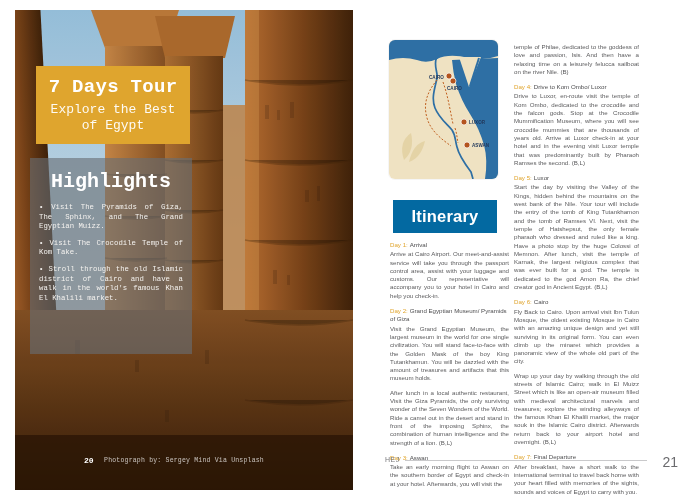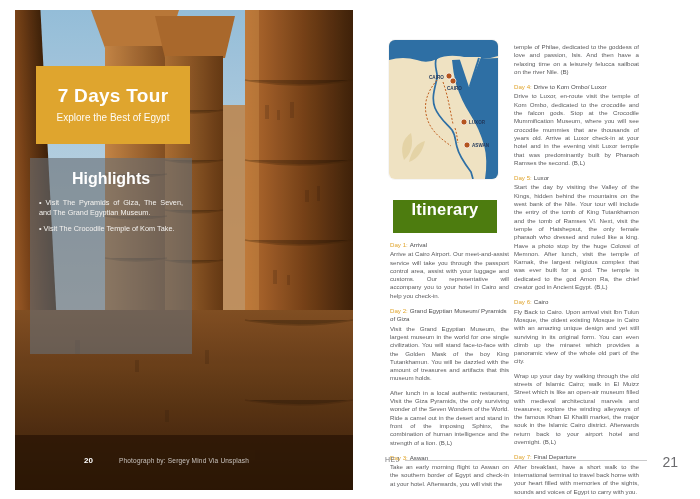--- a/index.html
+++ b/index.html
@@ -1,43 +1,43 @@
 <!DOCTYPE html>
 <html><head>
 <meta charset="utf-8">
 <style>
   html,body{margin:0;padding:0;background:#ffffff;}
   .canvas{position:relative;width:700px;height:499px;background:#ffffff;overflow:hidden;
           font-family:"Liberation Sans",sans-serif;}
 
   
-  .photo-page{position:absolute;left:15px;top:10px;width:338px;height:480px;overflow:hidden;background:#6e4523;}
+  .photo-page{position:absolute;left:15px;top:10px;width:338px;height:480px;overflow:hidden;background:#6e4523;font-family:Liberation Mono, monospace;}
   .photo-page svg{display:block;}
 
   .title-badge{position:absolute;left:21px;top:56px;width:154px;height:78px;background:#dfa52e;
                display:flex;flex-direction:column;align-items:center;justify-content:center;text-align:center;}
   .badge-title{color:#ffffff;font-weight:bold;font-size:19px;line-height:21px;letter-spacing:.3px;}
-  .badge-subtitle{color:rgba(255,255,255,.95);font-size:10px;line-height:15.5px;margin-top:4px;width:130px;}
+  .badge-subtitle{color:rgba(255,255,255,.95);font-size:13px;line-height:15.5px;margin-top:4px;width:130px;}
 
   .highlights-panel{position:absolute;left:15px;top:148px;width:162px;height:196px;
                     background:rgba(104,110,116,.62);padding:10px 9px 0 9px;box-sizing:border-box;}
-  .highlights-heading{color:#ffffff;font-weight:bold;font-size:16px;text-align:center;margin:2px 0 10px 0;}
+  .highlights-heading{color:#ffffff;font-weight:bold;font-size:20px;text-align:center;margin:2px 0 10px 0;}
   .highlights-list{margin:0;padding:0;list-style:none;}
   .highlights-list li{color:#f4f2ef;font-size:7.3px;line-height:9.6px;text-align:justify;margin-bottom:7px;}
   .highlights-list li::before{content:"• ";}
 
   .photo-footer-num{position:absolute;left:33px;top:446px;color:#ffffff;font-weight:bold;font-size:8px;padding-left:36px;}
   .photo-credit{position:absolute;left:0;top:447px;width:338px;text-align:center;
                 color:rgba(255,255,255,.72);font-size:6.5px;letter-spacing:.2px;}
 
   
   .map-box{position:absolute;left:389px;top:40px;width:109px;height:139px;border-radius:6px;overflow:hidden;
            box-shadow:0 0 0 1px rgba(0,0,0,.04);}
-  .itinerary-box{position:absolute;left:393px;top:200px;width:104px;height:33px;background:#4d7c0f;
-                 display:flex;justify-content:center;}
+  .itinerary-box{position:absolute;left:393px;top:200px;width:104px;height:33px;background:#0369a1;
+                 display:flex;align-items:center;justify-content:center;}
   .itinerary-heading{color:#ffffff;font-weight:bold;font-size:16.5px;letter-spacing:.2px;}
 
   .itin-col{position:absolute;color:#5b5b5d;font-size:6.15px;line-height:8.3px;text-align:justify;}
   .itin-col-1{left:390px;top:241px;width:119px;}
   .itin-col-2{left:514px;top:43px;width:125px;}
   .entry{margin:0 0 7px 0;}
   .day-head{margin:0 0 1px 0;text-align:left;}
   .day-label{color:#e0a42b;}
   .day-title{color:#4e4e50;margin-left:2px;}
   .para{margin:0 0 6px 0;}
@@ -134,22 +134,23 @@
     </svg>
 
     <div class="title-badge">
       <div class="badge-title">7 Days Tour</div>
       <div class="badge-subtitle">Explore the Best of Egypt</div>
     </div>
 
     <div class="highlights-panel">
       <div class="highlights-heading">Highlights</div>
       <ul class="highlights-list">
-        <li>Visit The Pyramids of Giza, The Seven, and The Grand Egyptian Museum.</li>
+        <li>Visit The Pyramids of Giza, The Sphinx, and The Grand Egyptian Muizz.</li>
         <li>Visit The Crocodile Temple of Kom Take.</li>
+        <li>Stroll through the old Islamic district of Cairo and have a walk in the world's famous Khan El Khalili market.</li>
       </ul>
     </div>
 
     <div class="photo-footer-num">20</div>
     <div class="photo-credit">Photograph by: Sergey Mind Via Unsplash</div>
   </div>
 
   <div class="map-box">
     <svg width="109" height="139" viewBox="0 0 109 139">
       <rect x="0" y="0" width="109" height="139" fill="#efe2c2"></rect>

